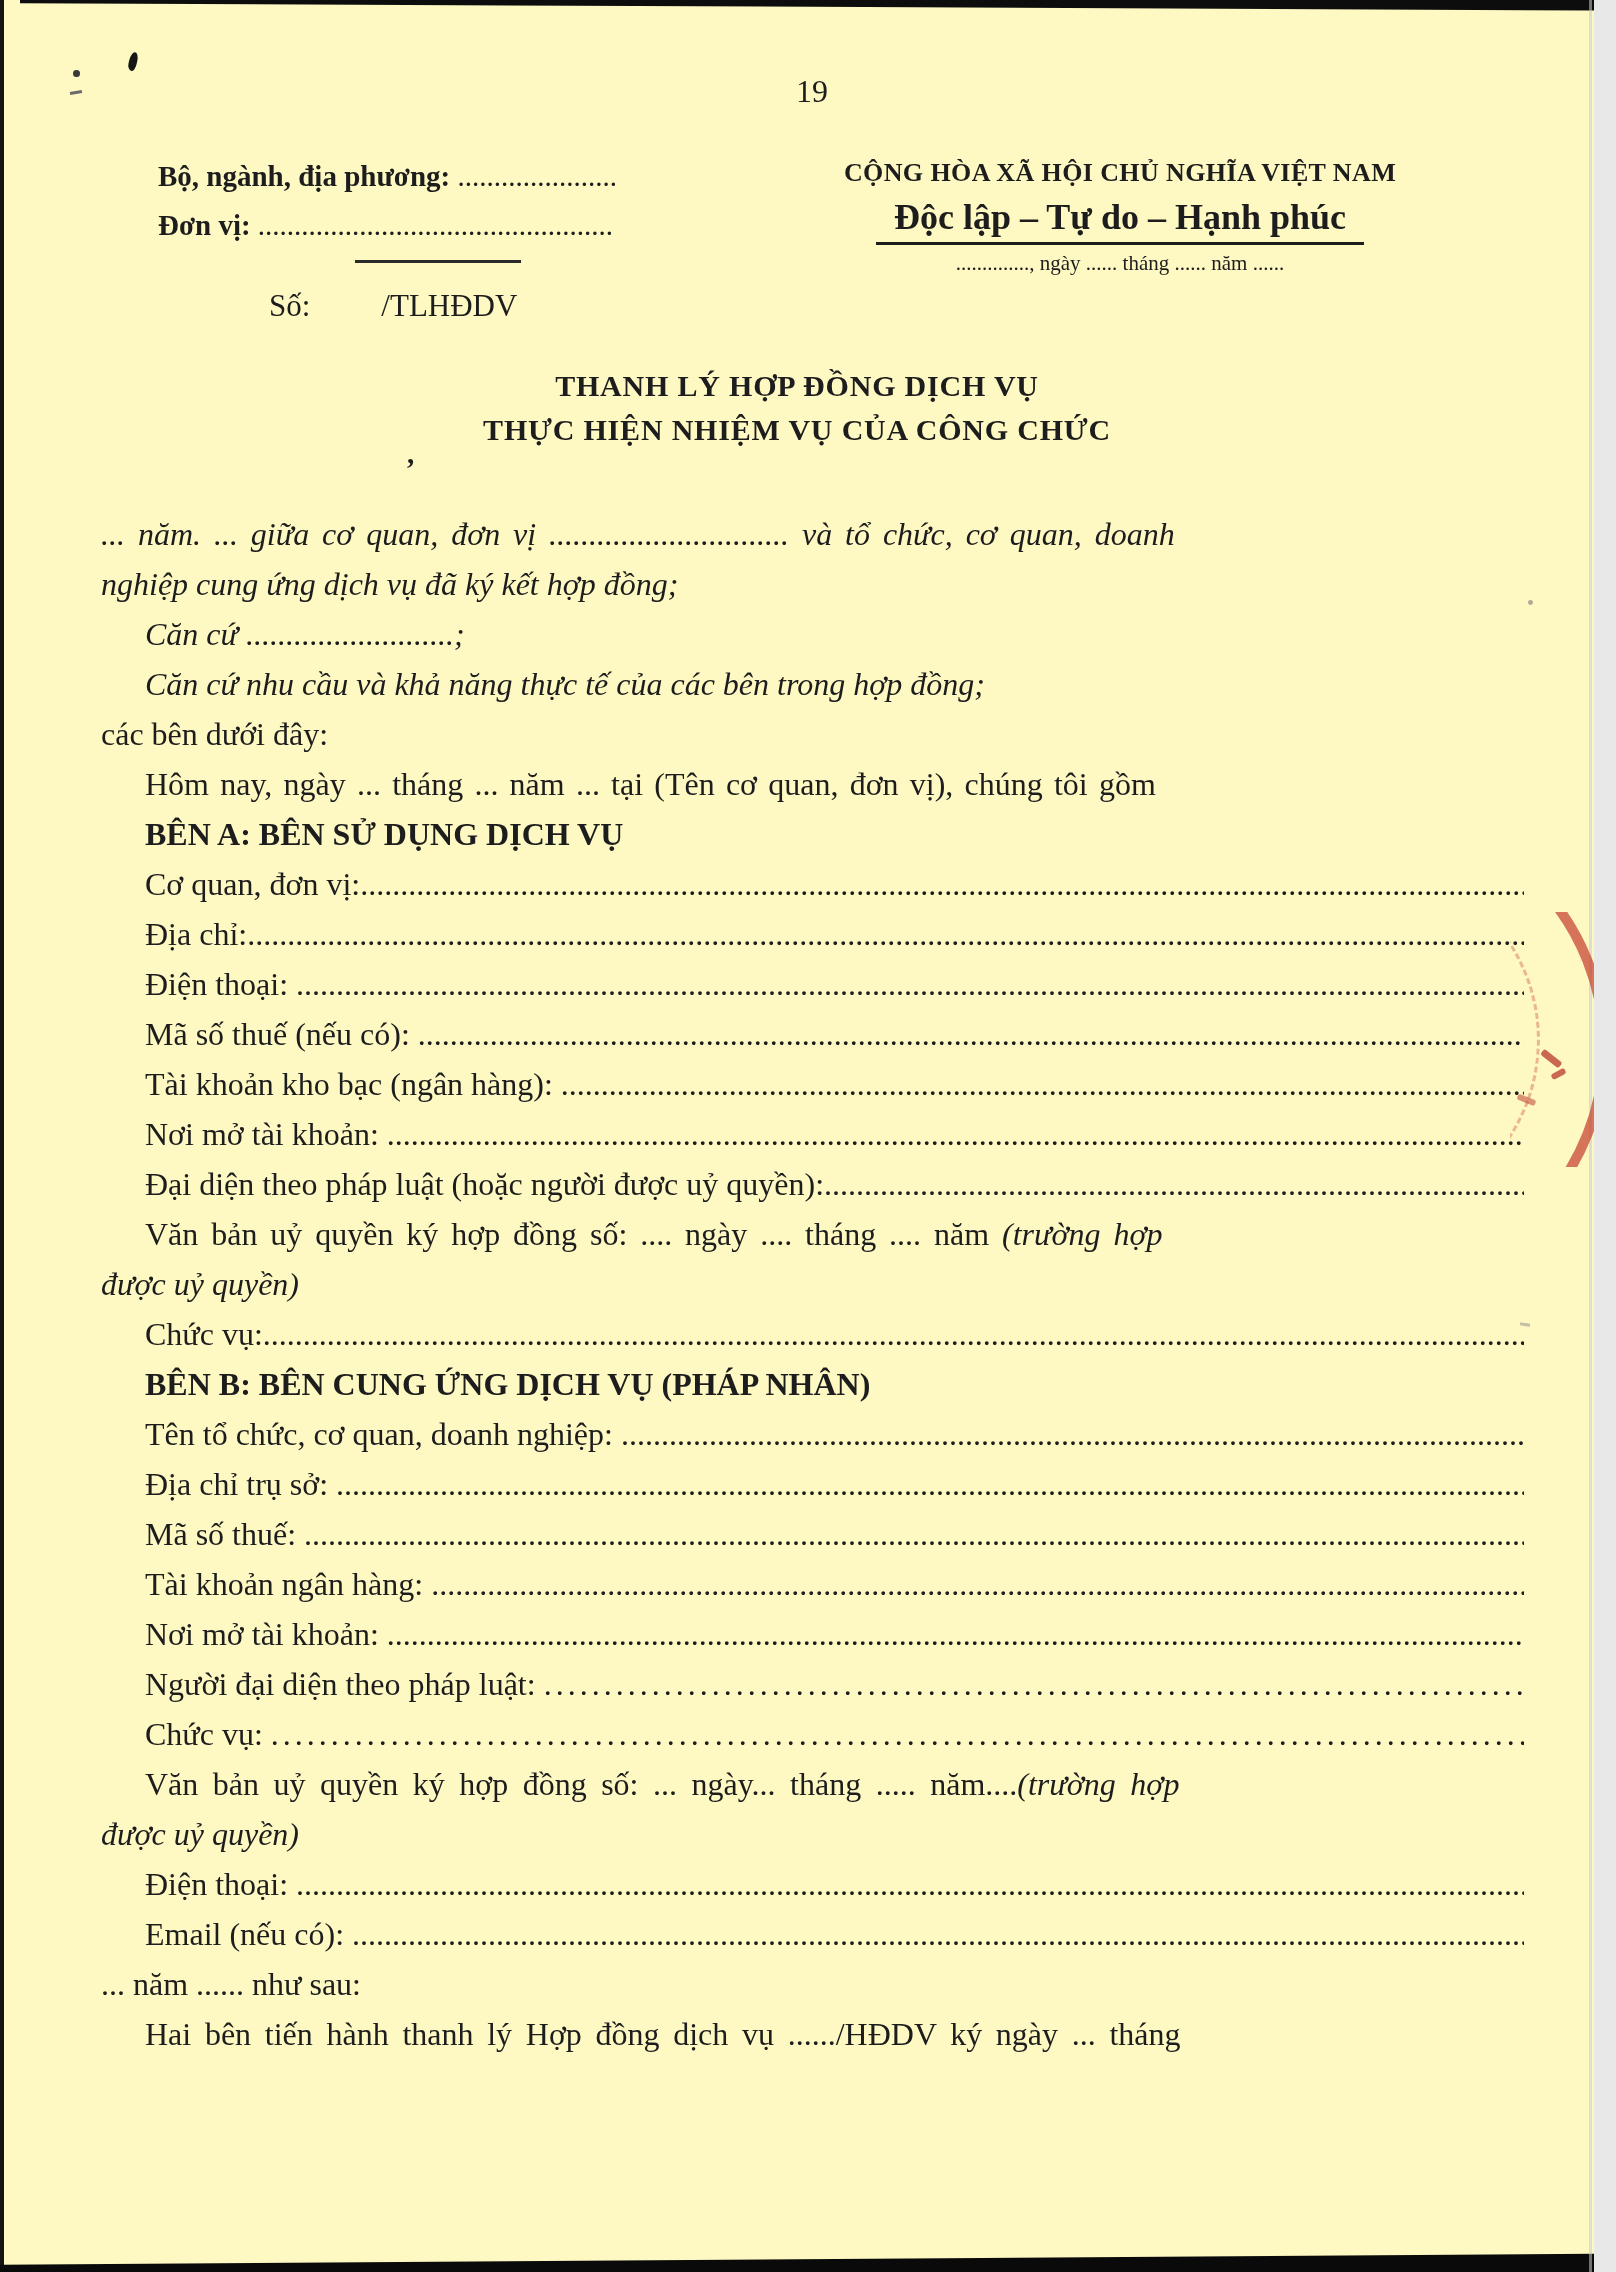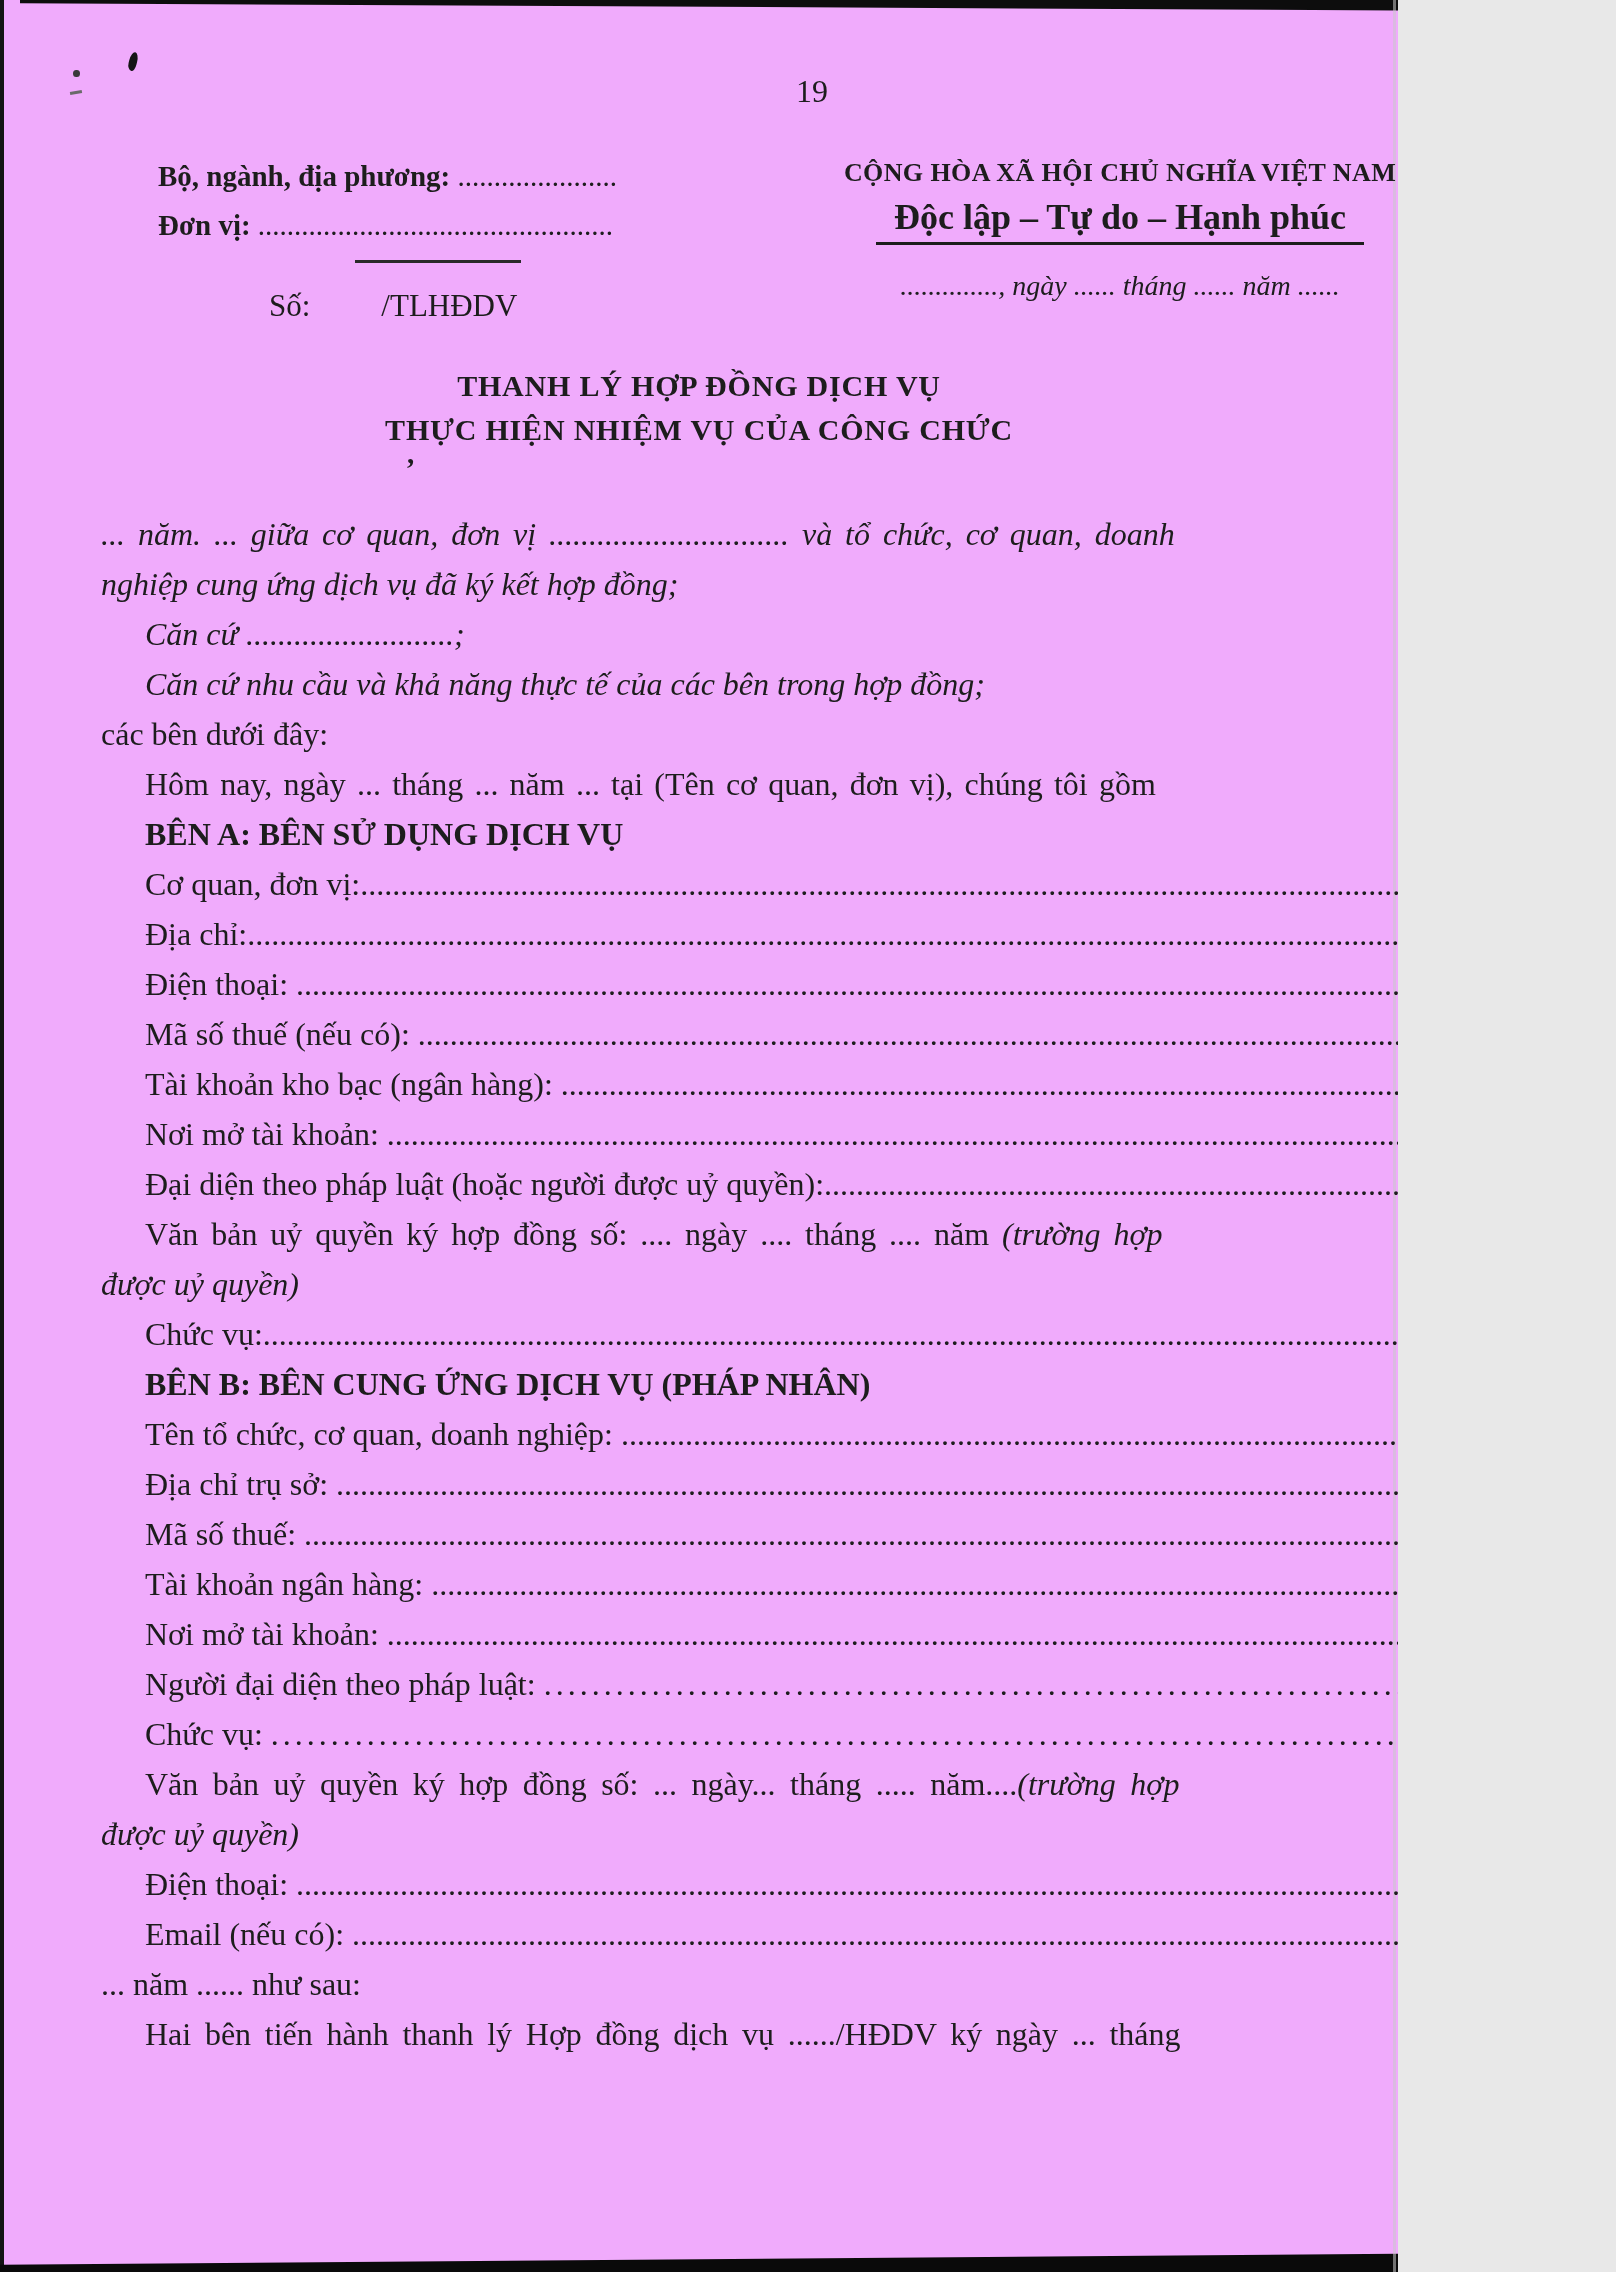--- a/index.html
+++ b/index.html
@@ -1,19 +1,19 @@
 <!DOCTYPE html>
 <html style="font-size:13px"><head>
 <meta charset="utf-8">
 <style>
   html,body{margin:0;padding:0;background:#e8e8e8;}
   .page{
     position:relative;
-    width:1398px;height:2273px;
-    background:#f0abfc;
+    width:1594px;height:2273px;
+    background:#fef9c3;
     overflow:hidden;
     font-family:"Liberation Serif","DejaVu Serif",serif;
     color:#1d1d1d;
   }
   
   .edge-top{position:absolute;left:20px;top:0;right:0;height:10.5px;background:#0d0d0d;
     clip-path:polygon(0 0,100% 0,100% 100%,0 30%);}
   .edge-left{position:absolute;left:0;top:0;width:4px;height:100%;background:#141414;}
   .edge-bottom{position:absolute;left:0;top:2252px;width:100%;height:21px;background:#0a0a0a;
     clip-path:polygon(0 61%,100% 8%,100% 100%,0 100%);}
@@ -32,21 +32,21 @@
   .header-left{position:absolute;left:158px;top:152px;width:671px;font-size:29px;line-height:49px;white-space:nowrap;}
   .header-left .lbl{font-weight:bold;}
   .hl-rule{width:166px;height:3.2px;background:#2a2a2a;margin:9.7px 0 0 197px;}
   .so-line{margin-top:18px;padding-left:111px;font-size:31px;}
   .so-val{margin-left:71px;}
   
   .header-right{position:absolute;left:736px;top:158px;width:768px;text-align:center;}
   .national{font-size:26px;font-weight:bold;letter-spacing:0.4px;white-space:nowrap;}
   .motto-wrap{margin-top:8px;}
   .motto{display:inline-block;font-size:36px;font-weight:bold;padding:0 18px 4px 18px;border-bottom:3.2px solid #1d1d1d;}
-  .dateline{margin-top:25px;font-size:28px;font-style:italic;white-space:nowrap;}
+  .dateline{margin-top:6px;font-size:21px;white-space:nowrap;}
   
   .doc-title{position:absolute;left:0;right:0;top:364px;text-align:center;font-size:30px;font-weight:bold;line-height:44px;letter-spacing:0.8px;}
   .stray-comma{position:absolute;left:407px;top:437px;font-size:29px;font-weight:bold;}
   
   #body-lines{position:absolute;left:101px;top:509px;width:1423px;font-size:32px;}
   .line{height:50px;line-height:50px;white-space:nowrap;overflow:hidden;}
   .line.ind{padding-left:44px;}
   .it{font-style:italic;}
   .bd{font-weight:bold;}
   .dotfill.sp{letter-spacing:4px;}

